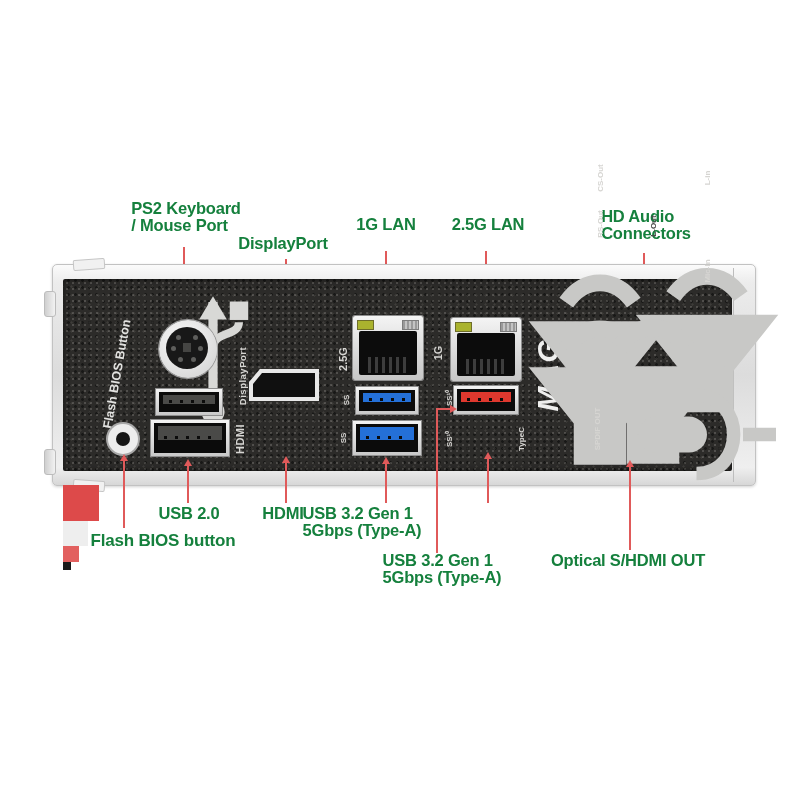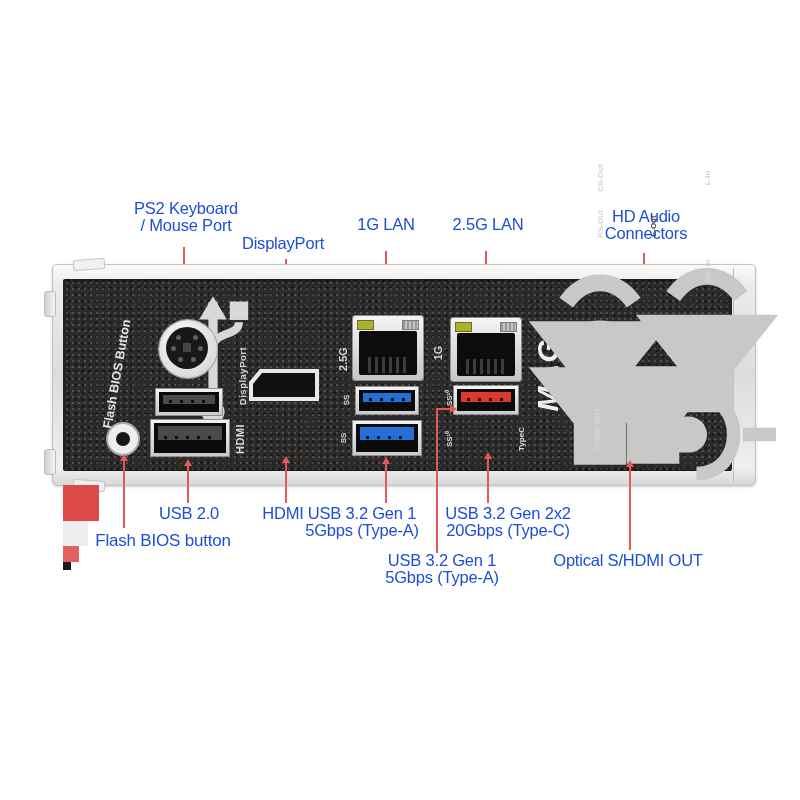--- a/index.html
+++ b/index.html
@@ -1,21 +1,21 @@
 <!DOCTYPE html>
 <html><head>
 <meta charset="utf-8">
 <style>
   html,body{margin:0;padding:0;background:#ffffff;width:800px;height:800px;overflow:hidden;
     font-family:"Liberation Sans", sans-serif;}
   #stage{position:relative;width:800px;height:800px;background:#fff;}
 
   
-  .lbl{position:absolute;transform:translateX(-50%);color:#1d4ed8;font-weight:normal;
-       font-size:16.5px;line-height:17px;letter-spacing:-0.2px;text-align:center;white-space:nowrap;}
+  .lbl{position:absolute;transform:translateX(-50%);color:#15803d;font-weight:bold;
+       font-size:16.5px;line-height:17px;letter-spacing:-0.2px;white-space:nowrap;}
   .lbl.big{font-size:17px;}
 
   
   .vline{position:absolute;width:2px;background:#e05a5a;}
   .hline{position:absolute;height:2px;background:#e05a5a;}
   .arr{position:absolute;width:0;height:0;}
   .arr.down{border-left:4px solid transparent;border-right:4px solid transparent;border-top:7px solid #e05a5a;}
   .arr.up{border-left:4px solid transparent;border-right:4px solid transparent;border-bottom:7px solid #e05a5a;}
   .arr.right{border-top:4px solid transparent;border-bottom:4px solid transparent;border-left:7px solid #e05a5a;}
 
@@ -369,23 +369,19 @@
   <div class="arr up" style="left:626px;top:460px;"></div>
   <div class="vline" style="left:629px;top:467px;height:83px;"></div>
 
   <div class="lbl big" style="left:163px;top:532px;">Flash BIOS button</div>
   <div class="lbl" style="left:189px;top:505px;">USB 2.0</div>
   <div class="lbl" style="left:283px;top:505px;">HDMI</div>
   <div class="lbl" style="left:362px;top:505px;">
     <div>USB 3.2 Gen 1</div>
     <div>5Gbps (Type-A)</div>
   </div>
-  <div class="lbl" style="left:508px;top:505px;">
-    <div>USB 3.2 Gen 2x2</div>
-    <div>20Gbps (Type-C)</div>
-  </div>
   <div class="lbl" style="left:442px;top:552px;">
     <div>USB 3.2 Gen 1</div>
     <div>5Gbps (Type-A)</div>
   </div>
   <div class="lbl" style="left:628px;top:552px;">Optical S/HDMI OUT</div>
 
 </div>
 
 </body></html>

